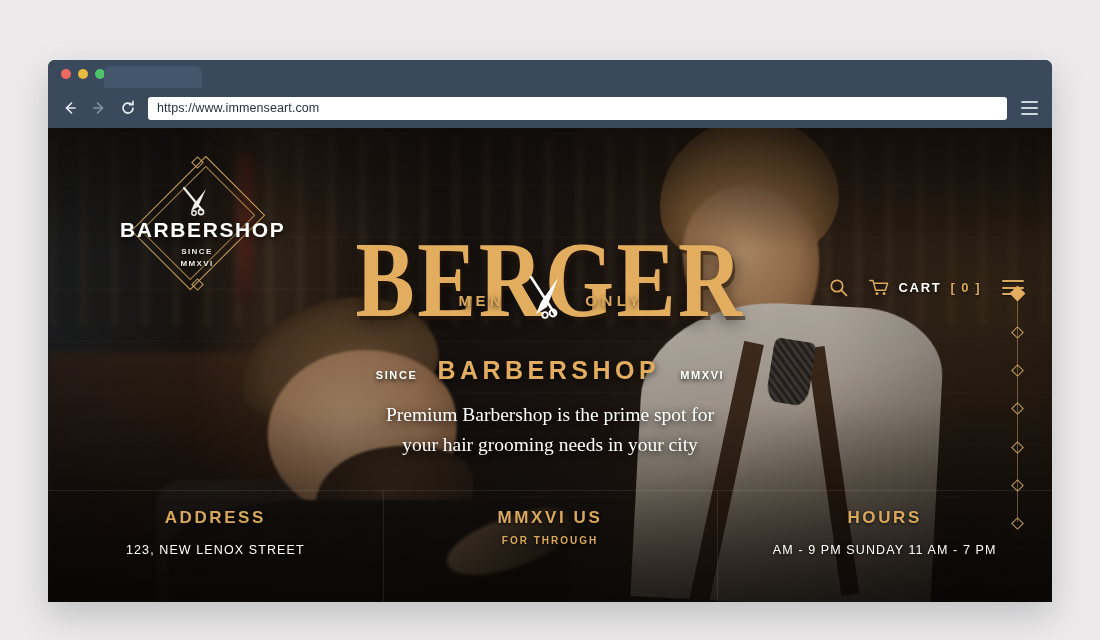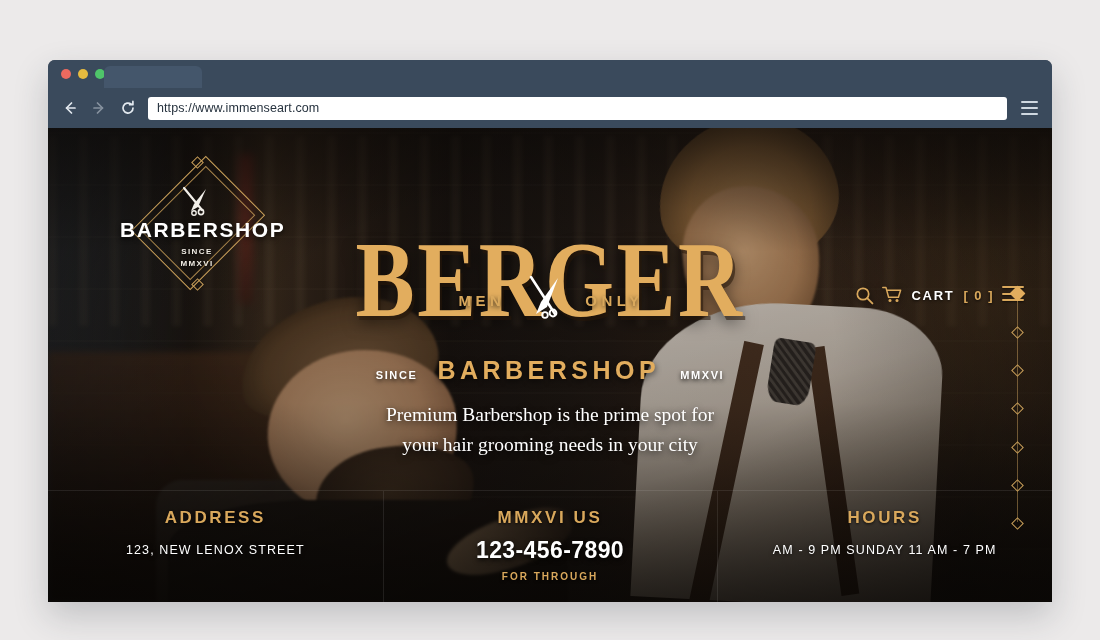--- a/index.html
+++ b/index.html
@@ -283,22 +283,22 @@
   .men-only .mo-word {
     font-family: "Liberation Sans Narrow", "Liberation Sans", sans-serif;
     font-size: 15px; font-weight: 700;
     letter-spacing: 4.5px;
     color: #d9a85c;
     text-shadow: 0 2px 5px rgba(0,0,0,.7);
   }
   .scissor-mark { width: 40px; height: 46px; color: #ffffff; margin-top: -6px; }
 
   .header-right {
-    position: absolute; right: 28px; top: 158px;
-    display: flex; align-items: flex-start; gap: 8px;
+    position: absolute; right: 28px; top: 150px;
+    display: flex; align-items: center; gap: 21px;
     z-index: 7;
   }
   .hr-icon { color: #d9a85c; display: block; filter: drop-shadow(0 1px 3px rgba(0,0,0,.75)); }
   .cart-group { display: flex; align-items: center; gap: 9px; }
   .cart-label {
     font-family: "Liberation Sans Narrow", "Liberation Sans", sans-serif;
     font-size: 13px; font-weight: 700; letter-spacing: 1.7px;
     color: #ffffff; text-shadow: 0 1px 3px rgba(0,0,0,.75);
   }
   .cart-count {
@@ -564,21 +564,20 @@
 
     <div class="info-bar">
       <div class="info-col">
         <div class="info-head">ADDRESS</div>
         <div class="info-line">
           <div>123, NEW LENOX STREET</div>
         </div>
       </div>
       <div class="info-col">
         <div class="info-head">MMXVI US</div>
-        <div class="info-phone">123-456-7890</div>
         <div class="info-note">FOR THROUGH</div>
       </div>
       <div class="info-col">
         <div class="info-head">HOURS</div>
         <div class="info-line">
           <div>AM - 9 PM SUNDAY 11 AM - 7 PM</div>
         </div>
       </div>
     </div>
 

